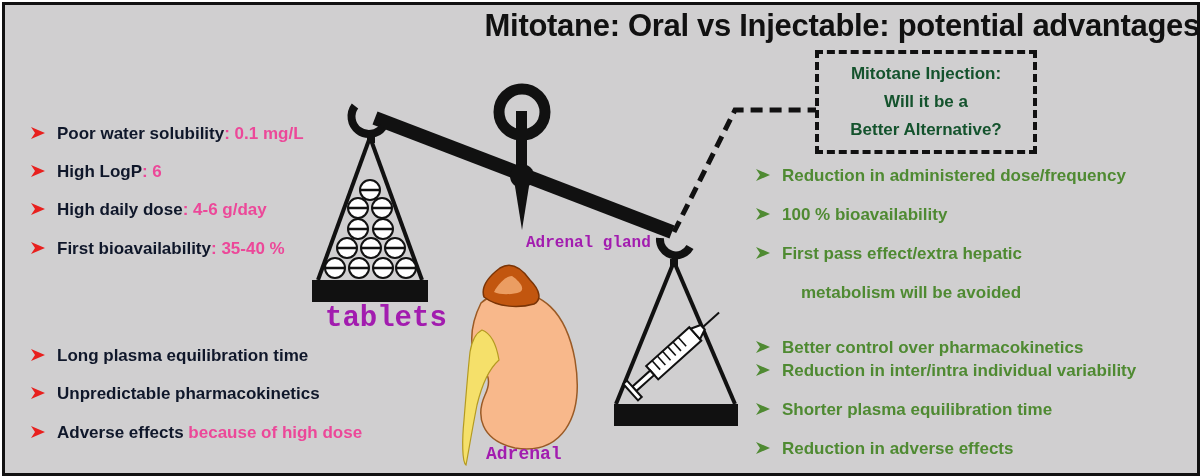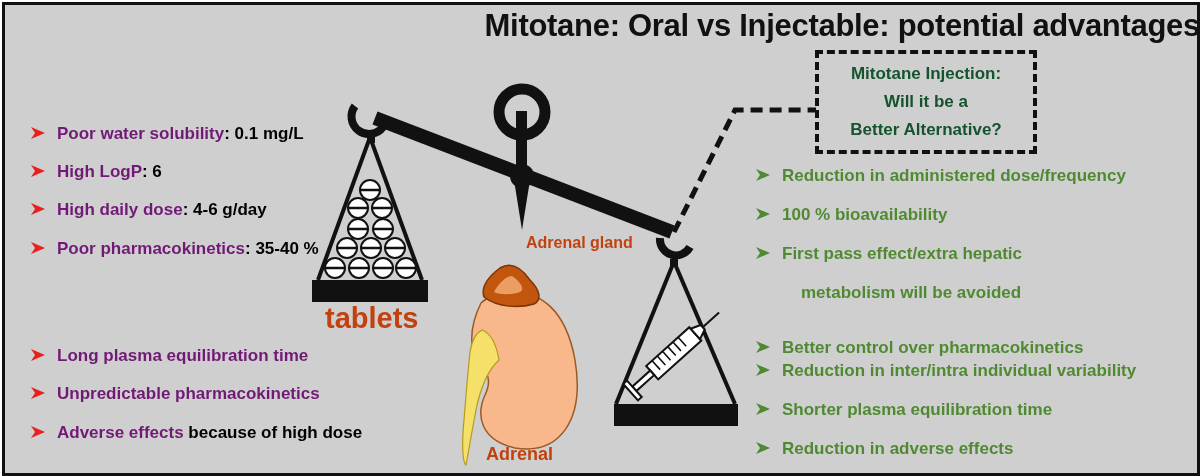--- a/index.html
+++ b/index.html
@@ -9,30 +9,30 @@
     background: #d0cfd0; border: 3px solid #111; box-sizing: content-box;
   }
   .title {
     position: absolute; left: 0; width: 1200px; top: 8px; text-align: right;
     font-family: "Liberation Sans", sans-serif; font-weight: bold; font-size: 31px;
     color: #111; letter-spacing: -0.3px;
   }
   .list { position: absolute; font-family: "Liberation Sans", sans-serif; font-weight: bold; font-size: 17px; }
   .list .item { position: absolute; white-space: nowrap; }
   .arrow { display: inline-block; width: 14px; height: 14px; margin-right: 12px; vertical-align: -1px; }
-  .red { color: #701a75; }
-  .blk { color: #000000; }
+  .red { color: #0f172a; }
+  .blk { color: #ec4899; }
   .green { color: #4f8a32; }
   .callout {
     position: absolute; left: 815px; top: 50px; width: 222px; height: 104px;
     border: 4px dashed #111; box-sizing: border-box; text-align: center;
     font-family: "Liberation Sans", sans-serif; font-weight: bold; font-size: 17px;
     color: #14532d; line-height: 28px; padding-top: 6px;
   }
-  .label { position: absolute; font-family: Liberation Sans, sans-serif; font-weight: bold; color: #c2410c; white-space: nowrap; }
+  .label { position: absolute; font-family: Liberation Mono, monospace; font-weight: bold; color: #a21caf; white-space: nowrap; }
   svg.art { position: absolute; left: 0; top: 0; }
 </style>
 </head>
 <body>
 
 <div class="frame"></div>
 
 <div class="title">Mitotane: Oral vs Injectable: potential advantages</div>
 
 <svg class="art" width="1200" height="476">
@@ -158,21 +158,21 @@
       </svg><span class="red">High LogP</span><span class="blk">: 6</span>
   </div>
   <div class="item" style="left:31px; top:200px;">
     <svg class="arrow" viewBox="0 0 14 14">
         <path d="M0 1 L14 7 L0 13 L4 7 Z" fill="#e8201e"></path>
       </svg><span class="red">High daily dose</span><span class="blk">: 4-6 g/day</span>
   </div>
   <div class="item" style="left:31px; top:239px;">
     <svg class="arrow" viewBox="0 0 14 14">
         <path d="M0 1 L14 7 L0 13 L4 7 Z" fill="#e8201e"></path>
-      </svg><span class="red">Poor pharmacokinetics</span><span class="blk">: 35-40 %</span>
+      </svg><span class="red">First bioavailability</span><span class="blk">: 35-40 %</span>
   </div>
 </div>
 
 <div class="list">
   <div class="item" style="left:31px; top:346px;">
     <svg class="arrow" viewBox="0 0 14 14">
         <path d="M0 1 L14 7 L0 13 L4 7 Z" fill="#e8201e"></path>
       </svg><span class="red">Long plasma equilibration time</span><span class="blk"></span>
   </div>
   <div class="item" style="left:31px; top:384px;">

